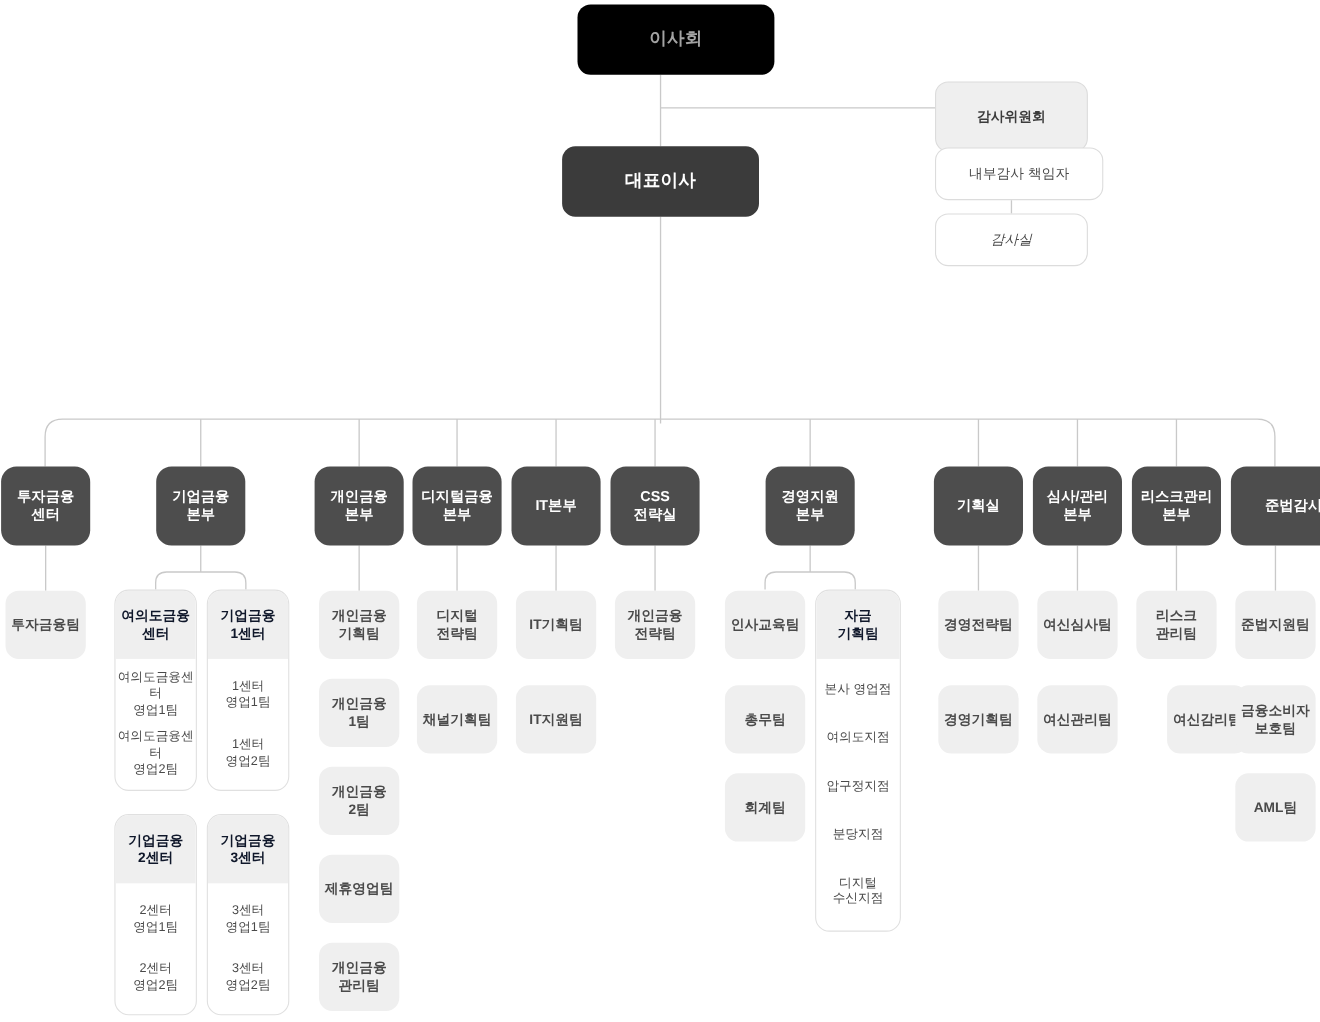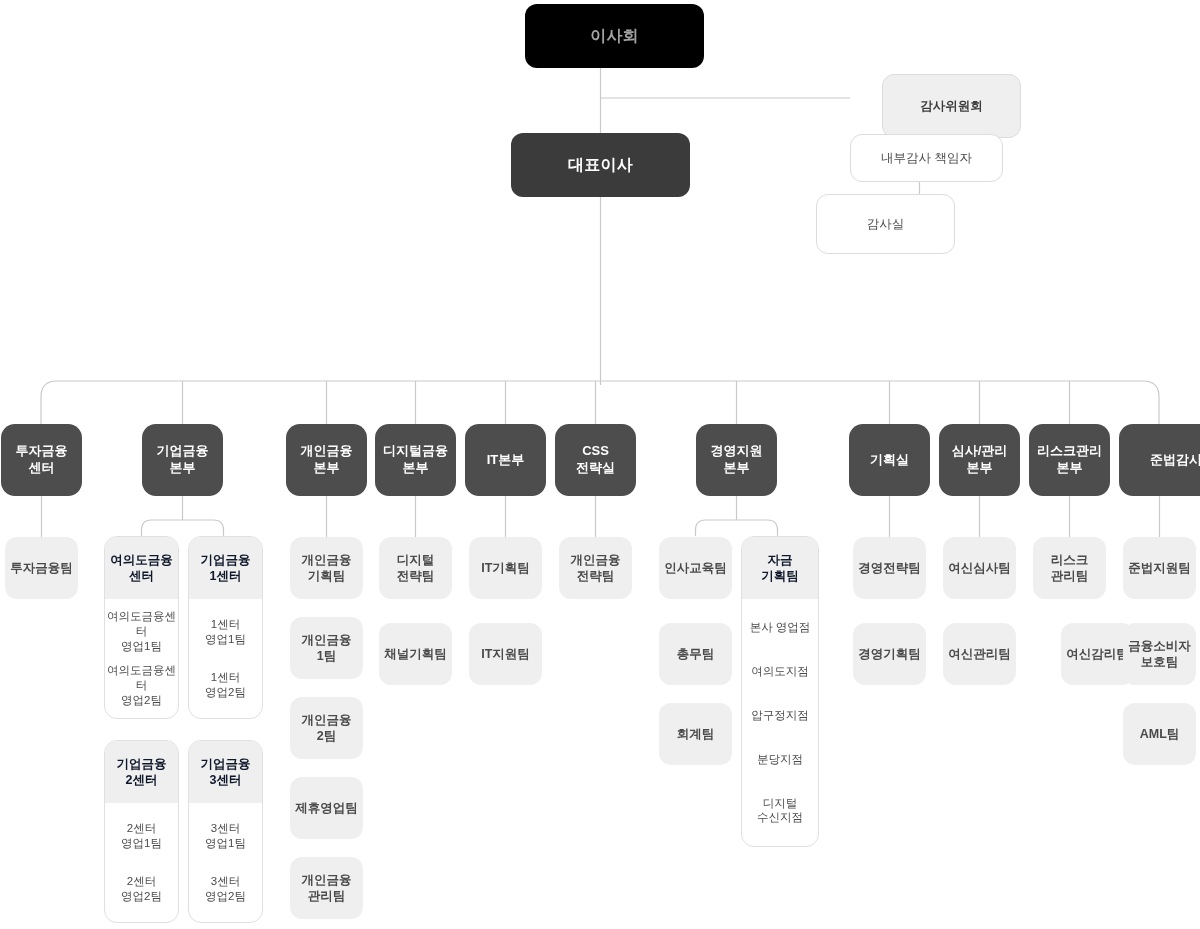--- a/index.html
+++ b/index.html
@@ -181,27 +181,27 @@
   </svg>
 
   <div class="node n-root" style="left:511px; top:4px; width:179px; height:64px;">
     <span>이사회</span>
   </div>
 
   <div class="node n-ceo" style="left:511px; top:133px; width:179px; height:64px;">
     <span>대표이사</span>
   </div>
 
-  <div class="node n-audit-head" style="left:850px; top:74px; width:139px; height:64px;margin-left:32px;">
+  <div class="node n-audit-head" style="left:850px; top:74px; width:139px; height:64px;">
     <span>감사위원회</span>
   </div>
   <div class="node n-audit" style="left:850px; top:134px; width:153px; height:48px;">
     <span>내부감사 책임자</span>
   </div>
-  <div class="node n-audit" style="left:816px; top:194px; width:139px; height:60px;">
+  <div class="node n-audit" style="left:850px; top:194px; width:139px; height:48px;font-style:italic;">
     <span>감사실</span>
   </div>
 
   <div class="node n-division" style="left:1px; top:424px; width:81px; height:72px;">
     <span>투자금융
 센터</span>
   </div>
   <div class="node n-division" style="left:142px; top:424px; width:81px; height:72px;">
     <span>기업금융
 본부</span>

